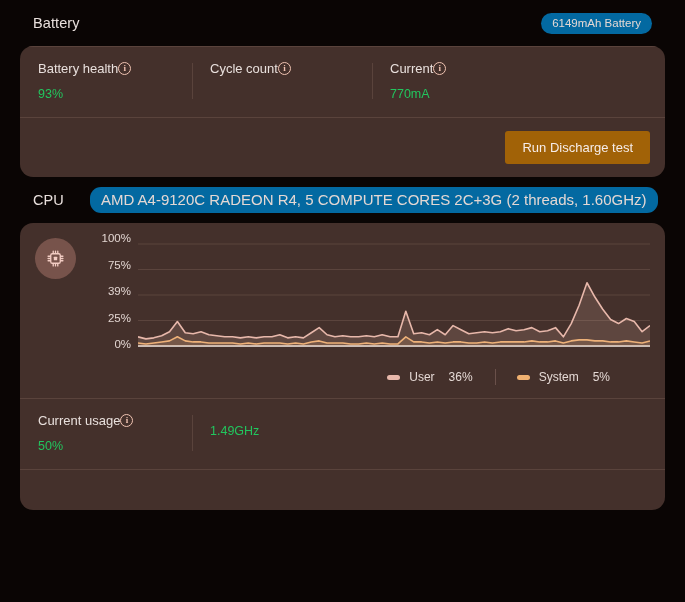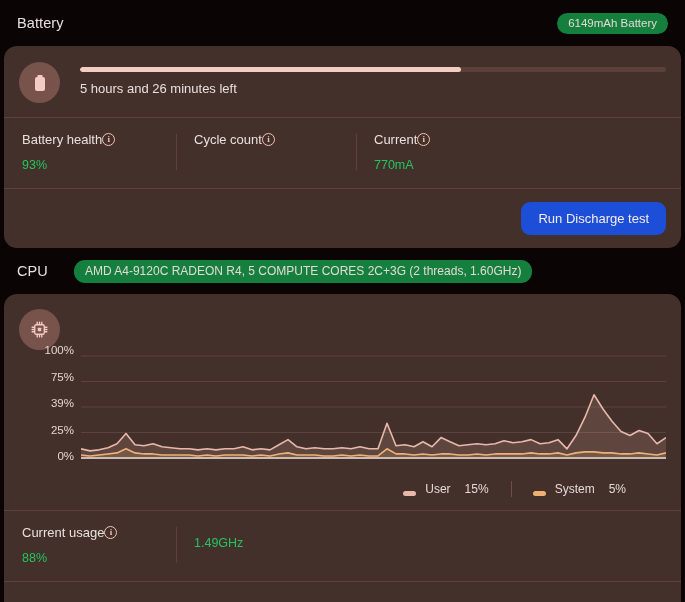--- a/index.html
+++ b/index.html
@@ -2,40 +2,40 @@
 <html><head>
 <meta charset="utf-8">
 <style>
   * { box-sizing: border-box; margin: 0; padding: 0; }
   html, body {
     width: 685px; height: 602px;
     background: #0a0504;
     font-family: "Liberation Sans", sans-serif;
     overflow: hidden;
   }
-  .page { width: 685px; height: 602px; position: relative; padding: 0 4px; }
+  .page { width: 685px; height: 602px; position: relative; padding: 0 20px; }
 
   
   .sect-head {
     display: flex; align-items: center;
     height: 46px; padding: 0 13px;
   }
   .sect-title {
     font-size: 14.5px; color: #e9e0dd; letter-spacing: .1px;
   }
   .pill {
     margin-left: auto;
-    background: #15803d;
+    background: #0369a1;
     color: #e4d8d4;
     font-size: 11.5px;
     padding: 4px 11px 5px;
     border-radius: 11px;
     white-space: nowrap;
   }
-  .pill.wide { font-size: 12px; }
+  .pill.wide { font-size: 15px; }
   .sect-head.cpu .pill { margin-left: 26px; margin-right: auto; }
 
   
   .card {
     background: #44302b;
     border-radius: 13px;
     overflow: hidden;
   }
   .row { display: flex; }
   .divider { height: 1px; background: #5a433c; }
@@ -80,79 +80,65 @@
     width: 13px; height: 13px; flex: 0 0 13px;
     border: 1.3px solid #f0c3b2; border-radius: 50%;
     color: #f0c3b2; font-size: 9px; line-height: 11px;
     text-align: center; font-weight: bold;
     font-family: "Liberation Serif", serif;
   }
 
   
   .action { padding: 13px 15px; justify-content: flex-end; }
   .btn {
-    background: #1d4ed8; color: #f6ece9;
-    border: none; border-radius: 9px;
+    background: #a16207; color: #f6ece9;
+    border: none; border-radius: 3px;
     font-size: 13px; font-family: inherit;
     padding: 9px 17px; cursor: pointer;
   }
 
   
-  .chart-top { padding: 15px 15px 0; flex-direction: column; }
+  .chart-top { padding: 15px 15px 0; }
   .chart-wrap { flex: 1; margin-left: 16px; }
   .chart-area { display: flex; height: 118px; }
   .y-axis {
     width: 46px; flex: 0 0 46px;
     display: flex; flex-direction: column; justify-content: space-between;
     align-items: flex-end;
     font-size: 11.5px; color: #e2d5d1;
     padding-right: 7px;
     transform: translateY(-6px);
   }
   .plot { flex: 1; position: relative; }
   .plot svg { display: block; width: 100%; height: 100%; }
 
   .legend {
     display: flex; align-items: center; justify-content: flex-end;
     gap: 0; padding: 14px 18px 14px 0; font-size: 12px; color: #e5d9d5;
   }
-  .lg-item { display: flex; align-items: flex-end; gap: 9px; padding: 0 22px; position: relative; }
+  .lg-item { display: flex; align-items: center; gap: 9px; padding: 0 22px; position: relative; }
   .lg-item + .lg-item::before {
     content: ""; position: absolute; left: 0; top: -1px; bottom: -1px;
     width: 1px; background: #6a504a;
   }
   .sw { width: 13px; height: 5px; border-radius: 3px; flex: 0 0 13px; }
   .lg-val { color: #e5d9d5; margin-left: 5px; }
 </style>
 </head>
 <body>
 
 <div class="page">
 
   <div class="sect-head">
     <span class="sect-title">Battery</span>
     <span class="pill">6149mAh Battery</span>
   </div>
 
   <div class="card">
 
-    <div class="row bat-top">
-      <div class="avatar">
-        <svg width="16" height="18" viewBox="0 0 16 18" aria-hidden="true">
-          <rect x="5.5" y="1" width="5" height="2" rx="0.6" fill="#f3cdc4"></rect>
-          <rect x="3" y="3" width="10" height="14" rx="2" fill="#f3cdc4"></rect>
-        </svg>
-      </div>
-      <div class="bat-meter">
-        <div class="bar-track">
-          <div class="bar-fill" id="bat-fill" style="width: 65%;"></div>
-        </div>
-        <div class="bat-sub">5 hours and 26 minutes left</div>
-      </div>
-    </div>
 
     <div class="divider"></div>
 
     <div class="row stats">
       <div class="stat s0">
         <div class="stat-label">
           <span>Battery health</span>
           <span class="info-icon">i</span>
         </div>
         <div class="stat-val">93%</div>
@@ -218,40 +204,40 @@
                 <polygon points="0,108 0,98.82 7.6923076923076925,100.86 15.384615384615385,99.84 23.076923076923077,97.8 30.76923076923077,93.72 38.46153846153847,83.52 46.15384615384615,94.74 53.84615384615385,95.76 61.53846153846154,93.72 69.23076923076924,96.78 76.92307692307693,97.8 84.61538461538461,98.82 92.3076923076923,98.82 100,99.84 107.6923076923077,98.82 115.38461538461539,99.84 123.07692307692308,98.82 130.76923076923077,98.82 138.46153846153848,96.78 146.15384615384616,99.84 153.84615384615387,98.82 161.53846153846155,99.84 169.23076923076923,94.74 176.92307692307693,89.64 184.6153846153846,96.78 192.30769230769232,98.82 200,97.8 207.6923076923077,98.82 215.3846153846154,98.82 223.0769230769231,97.8 230.76923076923077,98.82 238.46153846153848,96.78 246.15384615384616,98.82 253.84615384615384,98.82 261.53846153846155,73.32 269.2307692307692,95.76 276.92307692307696,94.74 284.6153846153846,96.78 292.3076923076923,91.68 300,96.78 307.69230769230774,87.6 315.38461538461536,91.68 323.0769230769231,95.76 330.7692307692308,94.74 338.46153846153845,93.72 346.15384615384613,94.74 353.84615384615387,93.72 361.53846153846155,90.66 369.2307692307692,92.7 376.9230769230769,91.68 384.61538461538464,89.64 392.3076923076923,93.72 400,92.7 407.6923076923077,89.64 415.3846153846154,98.82 423.0769230769231,85.56 430.7692307692308,67.19999999999999 438.46153846153845,44.76 446.1538461538462,59.04 453.84615384615387,71.28 461.53846153846155,81.48 469.2307692307692,85.56 476.92307692307696,80.46 484.61538461538464,83.52 492.3076923076923,93.72 500,87.6 500,108" fill="#e8b8ab" opacity="0.16"></polygon>
                 <polyline points="0,98.82 7.6923076923076925,100.86 15.384615384615385,99.84 23.076923076923077,97.8 30.76923076923077,93.72 38.46153846153847,83.52 46.15384615384615,94.74 53.84615384615385,95.76 61.53846153846154,93.72 69.23076923076924,96.78 76.92307692307693,97.8 84.61538461538461,98.82 92.3076923076923,98.82 100,99.84 107.6923076923077,98.82 115.38461538461539,99.84 123.07692307692308,98.82 130.76923076923077,98.82 138.46153846153848,96.78 146.15384615384616,99.84 153.84615384615387,98.82 161.53846153846155,99.84 169.23076923076923,94.74 176.92307692307693,89.64 184.6153846153846,96.78 192.30769230769232,98.82 200,97.8 207.6923076923077,98.82 215.3846153846154,98.82 223.0769230769231,97.8 230.76923076923077,98.82 238.46153846153848,96.78 246.15384615384616,98.82 253.84615384615384,98.82 261.53846153846155,73.32 269.2307692307692,95.76 276.92307692307696,94.74 284.6153846153846,96.78 292.3076923076923,91.68 300,96.78 307.69230769230774,87.6 315.38461538461536,91.68 323.0769230769231,95.76 330.7692307692308,94.74 338.46153846153845,93.72 346.15384615384613,94.74 353.84615384615387,93.72 361.53846153846155,90.66 369.2307692307692,92.7 376.9230769230769,91.68 384.61538461538464,89.64 392.3076923076923,93.72 400,92.7 407.6923076923077,89.64 415.3846153846154,98.82 423.0769230769231,85.56 430.7692307692308,67.19999999999999 438.46153846153845,44.76 446.1538461538462,59.04 453.84615384615387,71.28 461.53846153846155,81.48 469.2307692307692,85.56 476.92307692307696,80.46 484.61538461538464,83.52 492.3076923076923,93.72 500,87.6" fill="none" stroke="#e8b8ab" stroke-width="1.6" stroke-linejoin="round" vector-effect="non-scaling-stroke"></polyline>
               </svg>
           </div>
         </div>
 
         <div class="legend">
           <div class="lg-item">
             <span class="sw" id="sw0" style="background: rgb(232, 184, 171);"></span>
             <span>User</span>
-            <span class="lg-val">15%</span>
+            <span class="lg-val">36%</span>
           </div>
           <div class="lg-item">
             <span class="sw" id="sw1" style="background: rgb(240, 176, 112);"></span>
             <span>System</span>
             <span class="lg-val">5%</span>
           </div>
         </div>
       </div>
     </div>
 
     <div class="divider"></div>
 
     <div class="row stats">
       <div class="stat s0">
         <div class="stat-label">
           <span>Current usage</span>
           <span class="info-icon">i</span>
         </div>
-        <div class="stat-val">88%</div>
+        <div class="stat-val">50%</div>
       </div>
       <div class="stat s2">
         <div class="stat-val">1.49GHz</div>
       </div>
     </div>
 
     <div class="divider"></div>
     <div style="height:40px"></div>
   </div>
 

